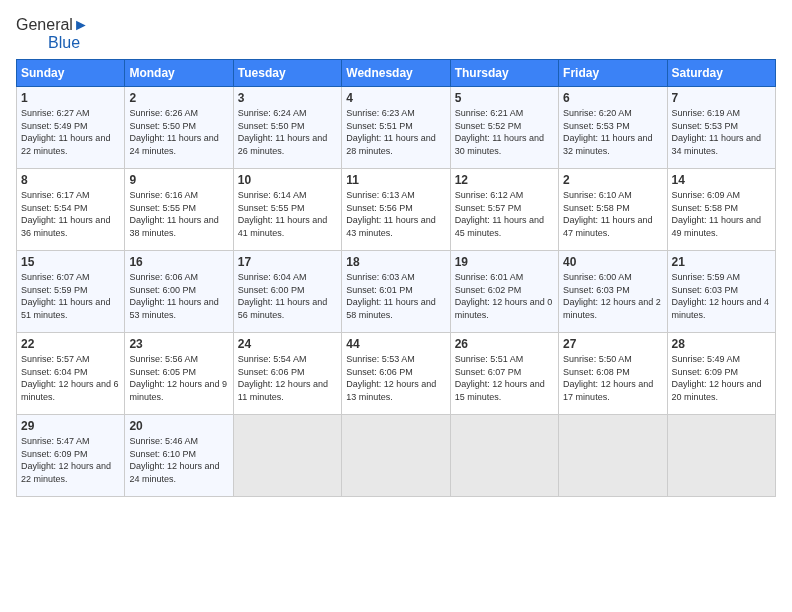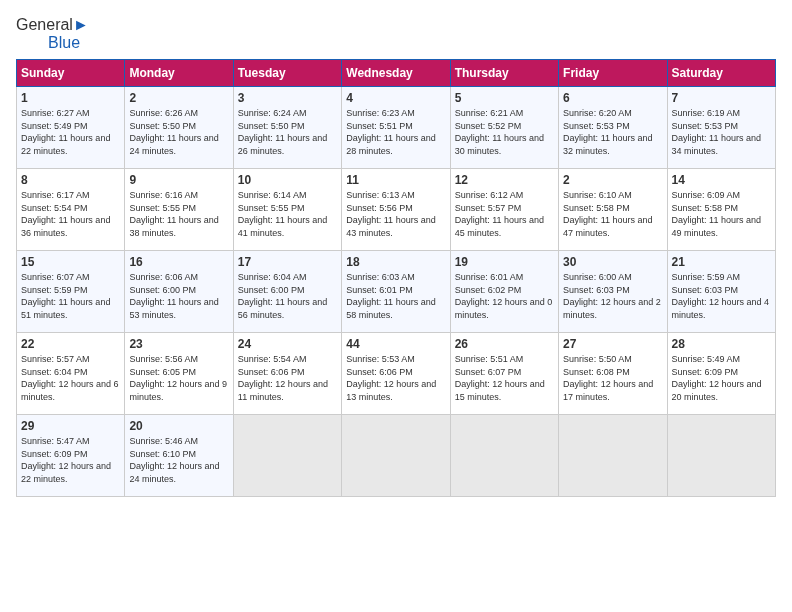--- a/index.html
+++ b/index.html
@@ -32,21 +32,21 @@
     .location-title {
       font-size: 14px;
       color: #444;
     }
     table {
       width: 100%;
       border-collapse: collapse;
       table-layout: fixed;
     }
     thead tr th {
-      background-color: #be185d;
+      background-color: #3b82f6;
       color: #fff;
       font-size: 12px;
       font-weight: bold;
       padding: 6px 4px;
       text-align: left;
       border: 1px solid #1a5fb4;
     }
     tbody tr td {
       vertical-align: top;
       font-size: 9.5px;
@@ -181,21 +181,21 @@
         </td>
         <td>
           <span class="day-num">18</span>
           <div class="day-info">Sunrise: 6:03 AM<br>Sunset: 6:01 PM<br>Daylight: 11 hours and 58 minutes.</div>
         </td>
         <td>
           <span class="day-num">19</span>
           <div class="day-info">Sunrise: 6:01 AM<br>Sunset: 6:02 PM<br>Daylight: 12 hours and 0 minutes.</div>
         </td>
         <td>
-          <span class="day-num">30</span>
+          <span class="day-num">40</span>
           <div class="day-info">Sunrise: 6:00 AM<br>Sunset: 6:03 PM<br>Daylight: 12 hours and 2 minutes.</div>
         </td>
         <td>
           <span class="day-num">21</span>
           <div class="day-info">Sunrise: 5:59 AM<br>Sunset: 6:03 PM<br>Daylight: 12 hours and 4 minutes.</div>
         </td>
       </tr>
       <tr>
         <td>
           <span class="day-num">22</span>

